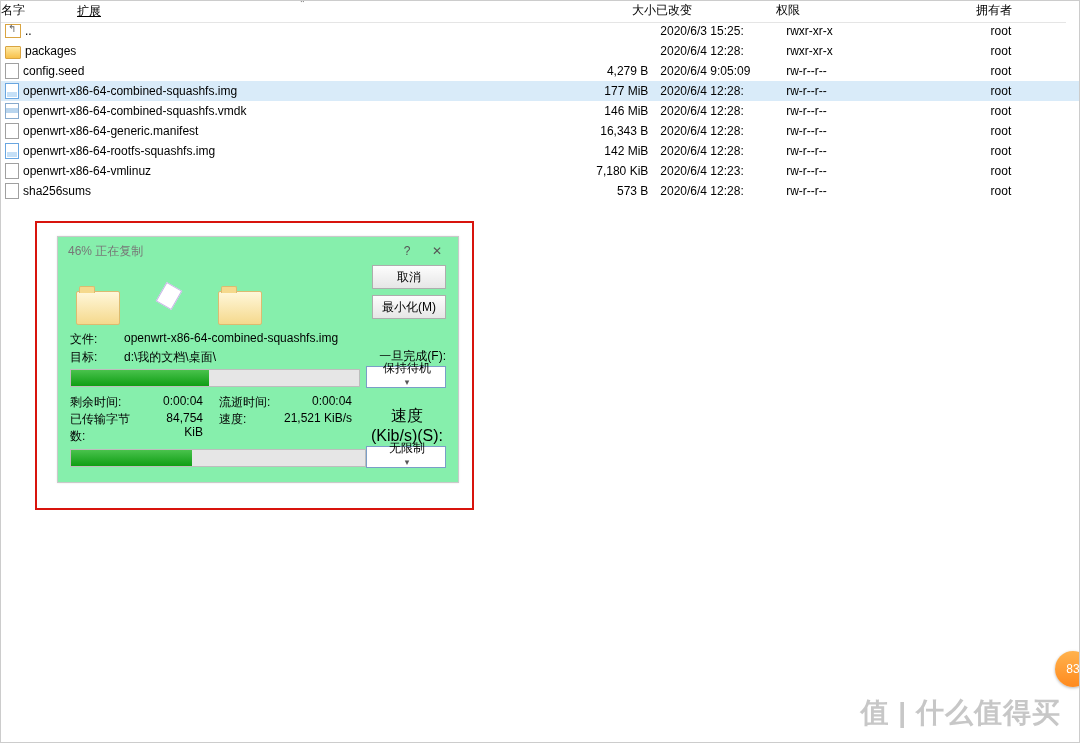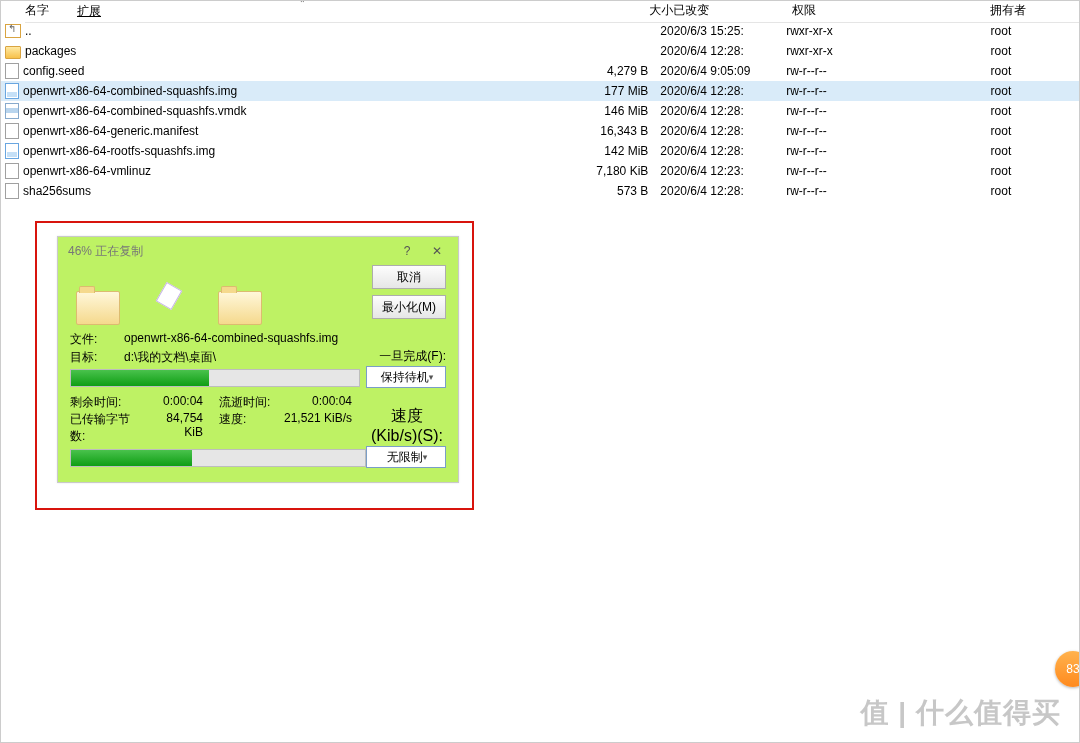--- a/index.html
+++ b/index.html
@@ -19,45 +19,45 @@
   .folder-icon{background:linear-gradient(to bottom,#ffe9a2,#f7c14b);border:1px solid #d9a441;border-radius:1px;width:14px;height:11px;margin-top:2px;}
   .up-icon{background:#fff;border:1px solid #d9a441;width:14px;height:12px;position:relative;}
   .up-icon::after{content:"↰";position:absolute;left:2px;top:-2px;font-size:10px;color:#666;}
   .file-icon{background:#fff;border:1px solid #a0a0a0;width:12px;height:14px;}
   .img-icon{background:#fff;border:1px solid #69a6e0;width:12px;height:14px;position:relative;}
   .img-icon::after{content:"";position:absolute;left:1px;right:1px;bottom:1px;height:5px;background:#c5e0f7;}
   .vmdk-icon{background:#fff;border:1px solid #88aacc;width:12px;height:14px;position:relative;}
   .vmdk-icon::after{content:"";position:absolute;left:0;right:0;top:4px;height:5px;background:#b9d5ee;}
   
   .annot{position:absolute;left:34px;top:220px;width:435px;height:285px;border:2px solid #d8140d;}
-  .dlg{position:absolute;left:56px;top:235px;width:400px;border:1px solid #c9c9c9;background:#bef264;box-shadow:0 0 2px rgba(0,0,0,0.1);}
+  .dlg{position:absolute;left:56px;top:235px;width:400px;border:1px solid #c9c9c9;background:#86efac;box-shadow:0 0 2px rgba(0,0,0,0.1);}
   .dlg-title{display:flex;align-items:center;height:28px;padding:0 6px 0 10px;color:#777;}
   .dlg-title .t{flex:1;}
   .tbtn{width:30px;height:20px;display:flex;align-items:center;justify-content:center;color:#555;}
   .dlg-body{padding:6px 12px 14px 12px;}
   .anim-row{display:flex;align-items:flex-end;height:54px;gap:32px;}
   .bigfolder{width:42px;height:32px;background:linear-gradient(to bottom,#fff7da,#f5d98d);border:1px solid #dcbb70;border-radius:2px;position:relative;}
   .bigfolder::before{content:"";position:absolute;left:2px;top:-6px;width:14px;height:6px;background:#f5d98d;border:1px solid #dcbb70;border-bottom:none;border-radius:2px 2px 0 0;}
   .paper{width:16px;height:20px;border:1px solid #c7b4e6;background:#fff;transform:rotate(30deg);margin-bottom:18px;}
   .btn{width:72px;height:22px;background:linear-gradient(to bottom,#fdfdfd,#e6e6e6);border:1px solid #adadad;font-size:12px;display:flex;align-items:center;justify-content:center;margin-bottom:6px;}
   .kv{display:flex;}
   .kv .k{width:54px;}
   .progress{height:16px;border:1px solid #bdbdbd;background:#e6e6e6;position:relative;margin-top:2px;}
   .progress .bar{position:absolute;left:0;top:0;bottom:0;background:linear-gradient(to bottom,#49c24c,#0f9e14);}
   .tbl{display:flex;margin-top:6px;}
   .tbl .col{flex:1;}
   .tbl .col2{flex:1;}
   .tbl .r{display:flex;justify-content:space-between;}
   .tbl .r .v{text-align:right;margin-right:16px;}
-  .sel{width:72px;height:20px;border:1px solid #7a9ec7;background:#fff;display:flex;align-items:center;padding:0 2px 0 4px;justify-content:center;}
+  .sel{width:72px;height:20px;border:1px solid #7a9ec7;background:#fff;display:flex;align-items:center;padding:0 2px 0 4px;justify-content:flex-end;flex-direction:column;}
   .chev{font-size:9px;color:#555;}
   
   .wm{position:absolute;right:18px;bottom:10px;color:#c7c7c7;font-size:28px;font-weight:bold;letter-spacing:1px;}
   .badge{position:absolute;right:-12px;top:650px;width:36px;height:36px;border-radius:50%;background:linear-gradient(to bottom,#ffb24d,#ff8a1e);color:#fff;display:flex;align-items:center;justify-content:center;font-size:12px;box-shadow:0 1px 3px rgba(0,0,0,0.3);}
-  .hdr-line{position:relative;padding-left:24px;}
+  .hdr-line{position:relative;}
 </style>
 </head>
 <body>
 
 <div class="viewport">
   <div class="file-pane">
     <div class="row cols hdr-line">
       <div class="hdr c-name">
           <span>名字</span>
         </div>

